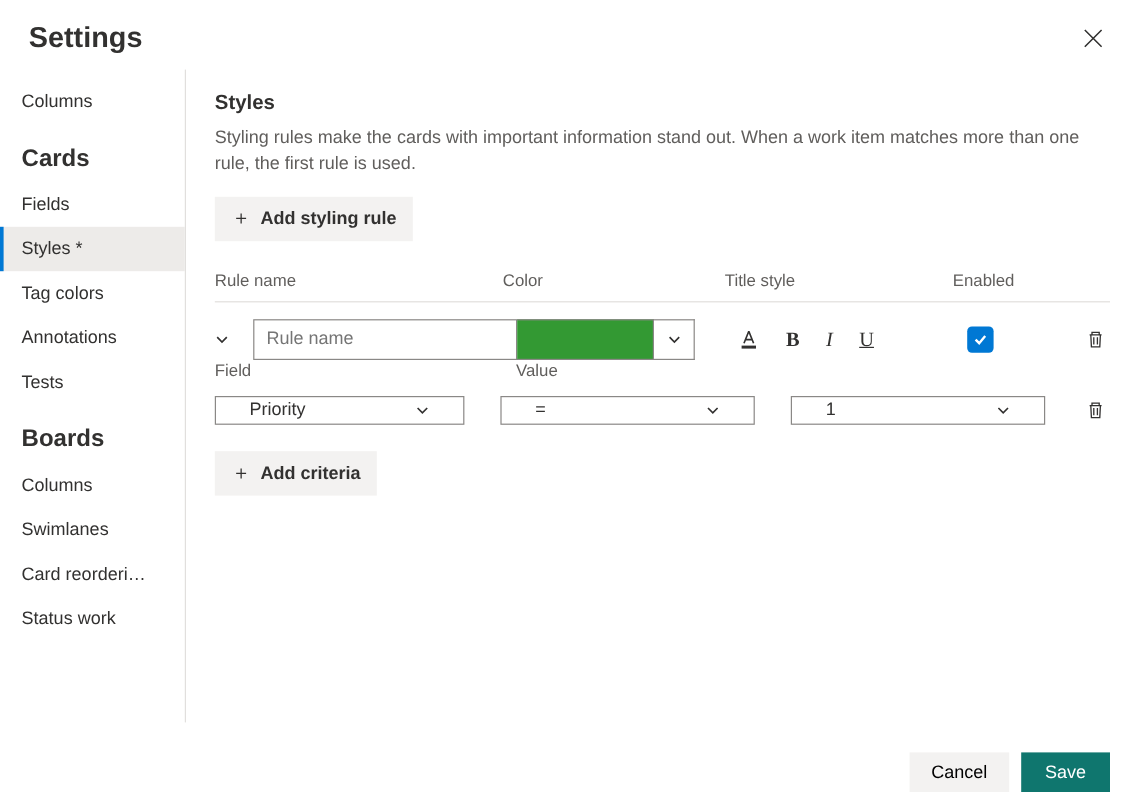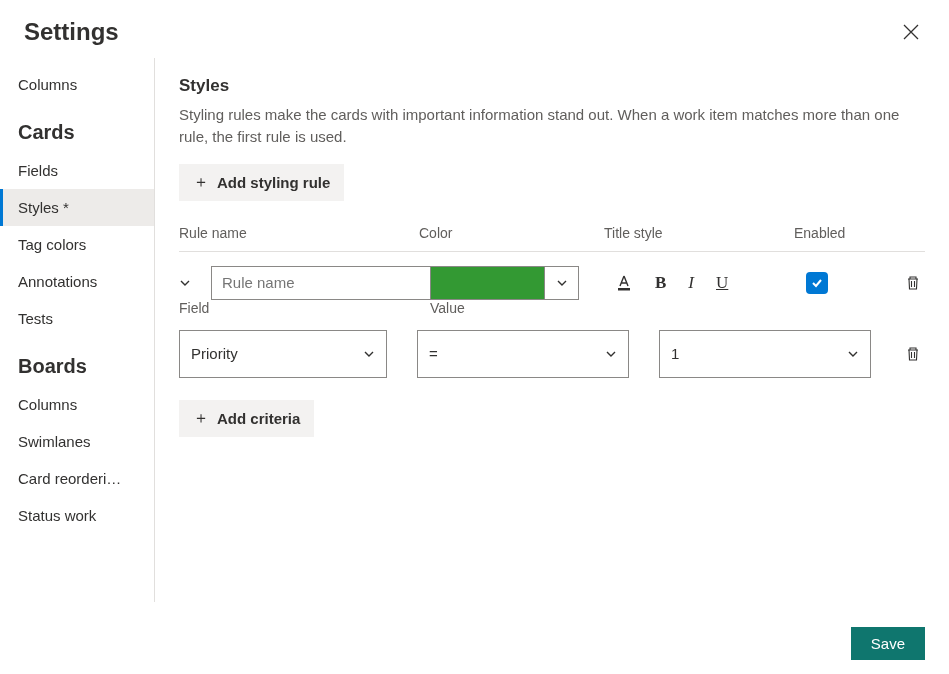--- a/index.html
+++ b/index.html
@@ -184,27 +184,27 @@
     .criteria-headers .c-field { flex: 0 0 251px; }
     .criteria-headers .c-op { flex: 0 0 247px; }
     .criteria-headers .c-val { flex: 1; }
     .criteria-row {
       display: flex;
       gap: 30px;
       margin-top: 14px;
       align-items: center;
     }
     .select-box {
-      height: 48px;
+      height: 24px;
       border: 1px solid #8a8886;
       background: #fff;
       display: flex;
       align-items: center;
       justify-content: space-between;
-      padding: 0 11px;
+      padding: 0 28px;
       cursor: pointer;
       font-size: 15px;
     }
     .sb-field { width: 212px; }
     .sb-op { width: 216px; }
     .sb-val { width: 216px; }
     .add-criteria-wrap { margin-top: 22px; }
     .footer {
       position: absolute;
       bottom: 0;
@@ -352,14 +352,15 @@
     <div class="add-criteria-wrap">
       <button class="btn-light">
         <span class="plus">＋</span>
         <span>Add criteria</span>
       </button>
     </div>
   </div>
 </div>
 
 <div class="footer">
+  <button class="btn-cancel">Cancel</button>
   <button class="btn-save">Save</button>
 </div>
 
 </body></html>

